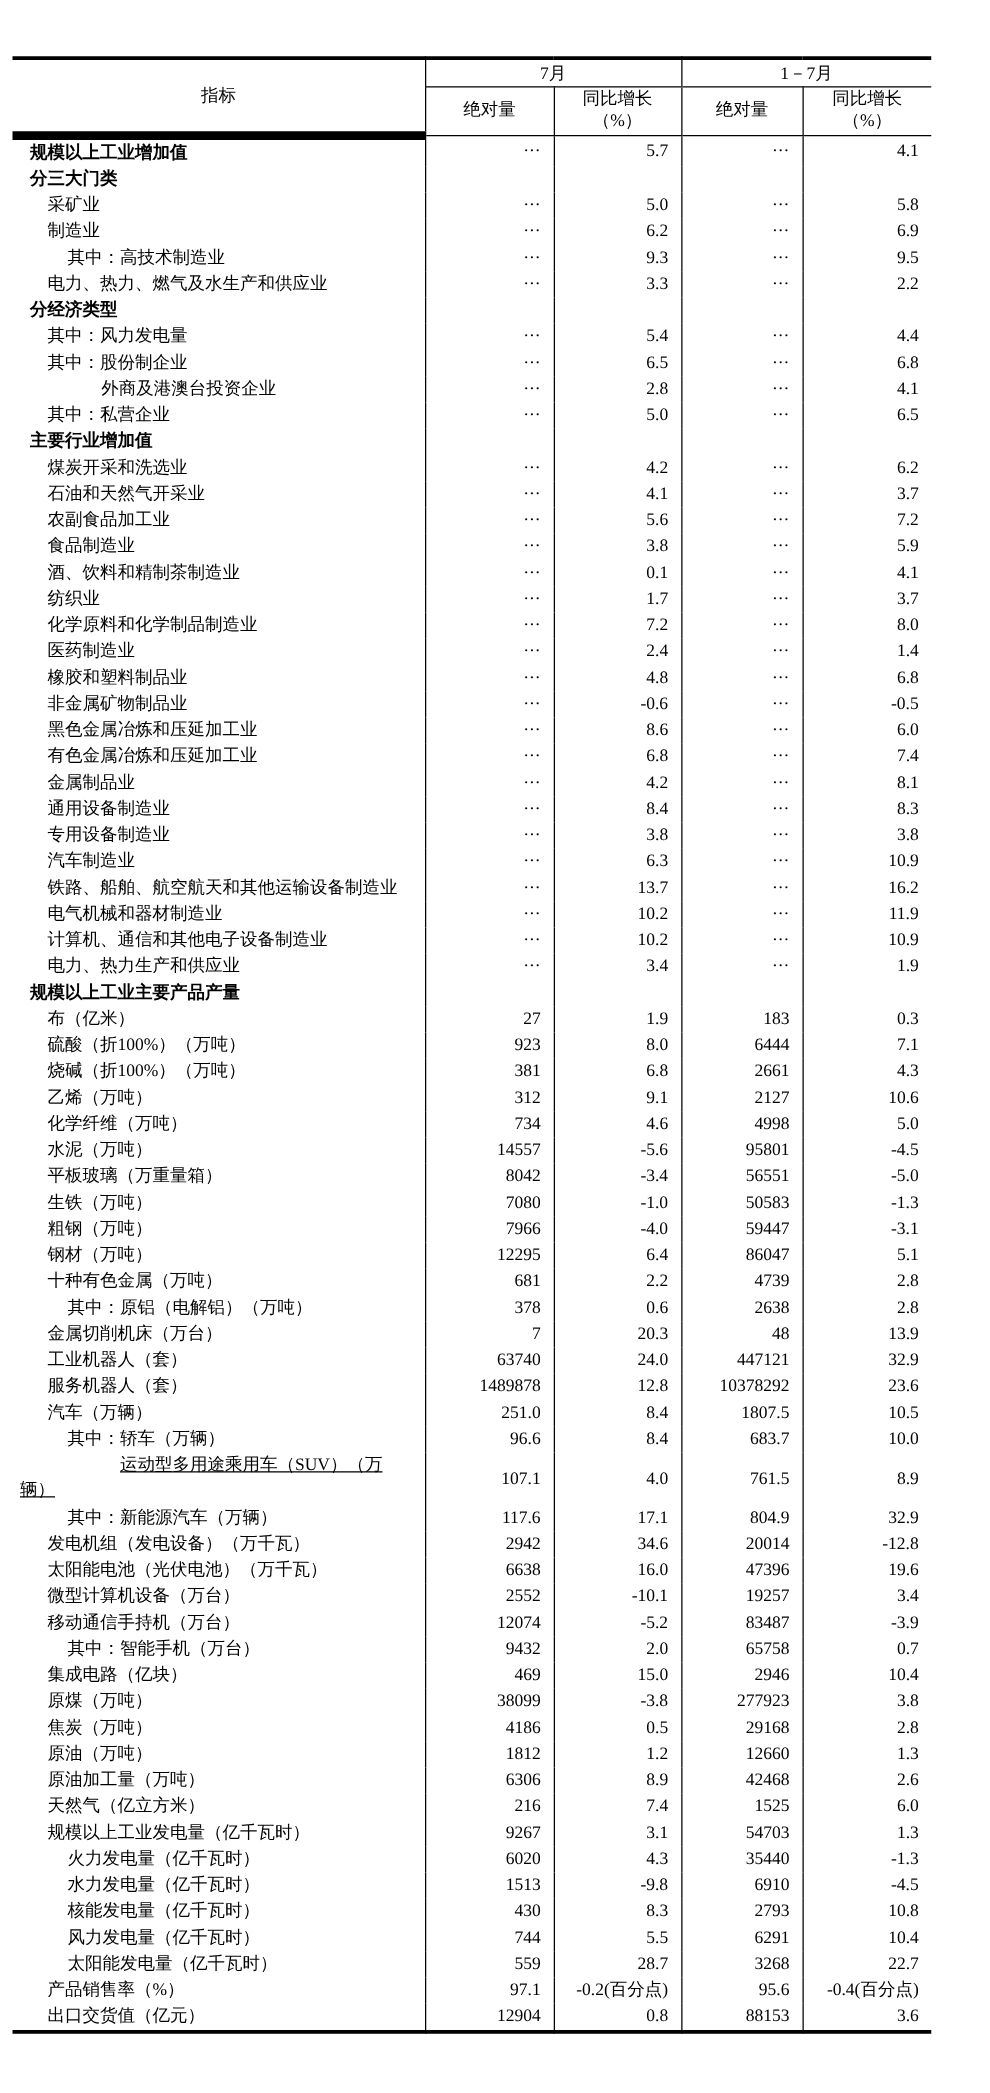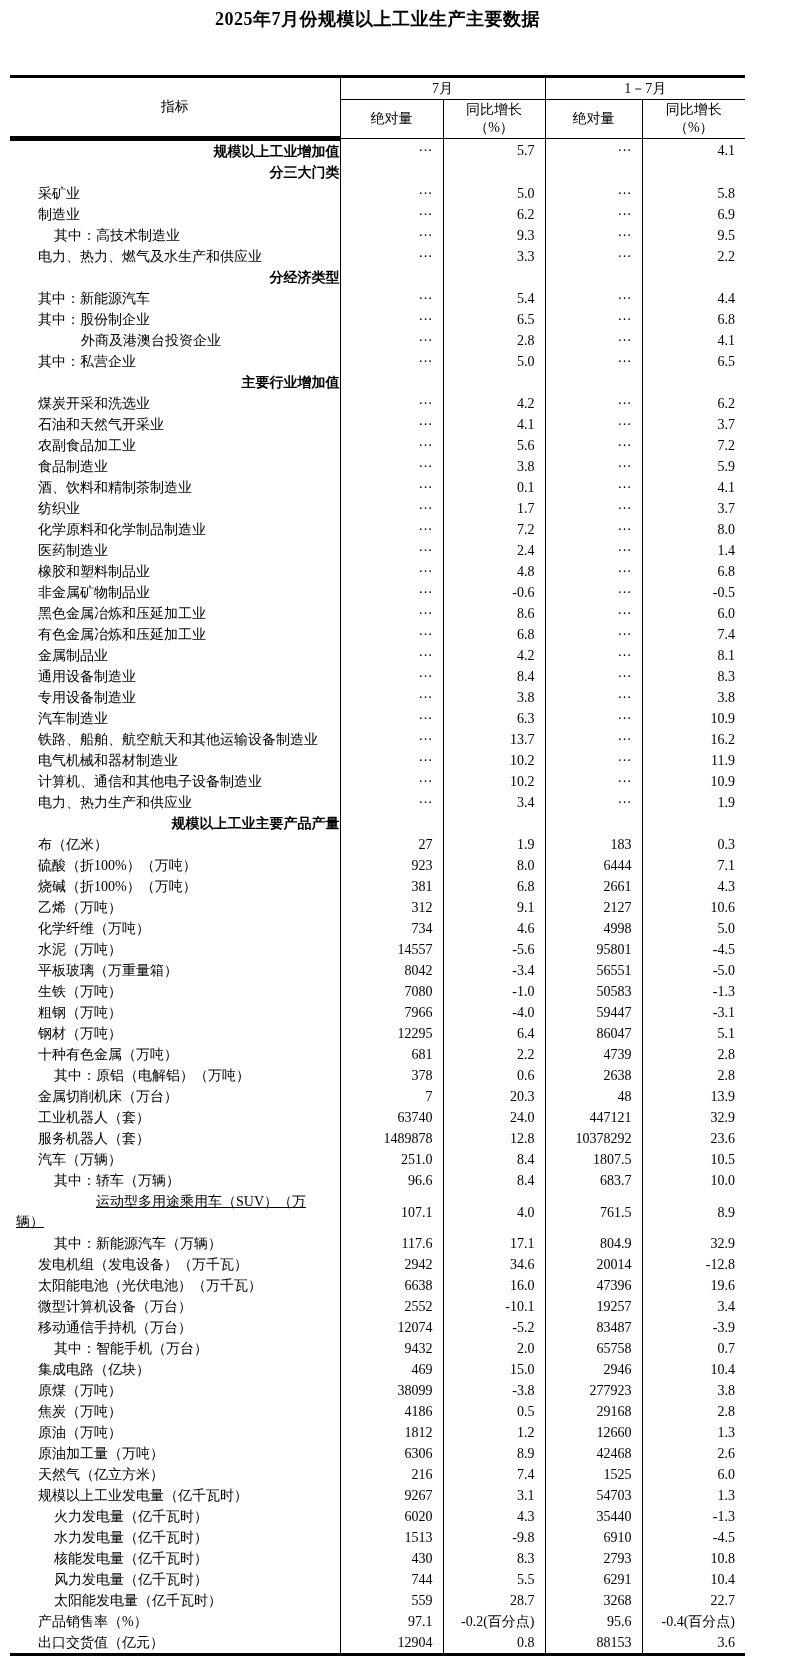--- a/index.html
+++ b/index.html
@@ -35,51 +35,50 @@
     border-bottom: 3px solid #000;
     font-size: 14px;
   }
   col.c-ind  { width: 330px; }
   col.c-v1   { width: 103px; }
   col.c-v2   { width: 102px; }
   col.c-v3   { width: 97px;  }
   col.c-v4   { width: 103px; }
 
   th { font-weight: normal; text-align: center; vertical-align: middle; padding: 0; margin-left: 48px; }
-  th.ind { border-bottom: 5px solid #000000; }
+  th.ind { border-bottom: 7px solid #000000; }
   th.grp { height: 21px; border-bottom: 1px solid #000; }
   th.sub { height: 38px; border-bottom: 1px solid #000; white-space: pre-line; line-height: 18px; }
   .bl { border-left: 1px solid #000; }
 
   td { padding: 0; vertical-align: middle; line-height: 21px; height: 21px; }
   td.val { text-align: right; padding-right: 10px; border-left: 1px solid #000; }
   td.label { text-align: left; }
 
-  tr.lv0 td.label { padding-left: 14px; text-align: right; }
+  tr.lv0 td.label { padding-left: 14px; }
   tr.lv1 td.label { padding-left: 28px; }
   tr.lv2 td.label { padding-left: 44px; }
   tr.lv3 td.label { padding-left: 71px; }
   tr.bold td.label { font-weight: bold; }
 
   tr.wrap { height: 42px; }
   tr.wrap td { height: 42px; }
   tr.wrap td.label {
     padding-left: 6px;
     text-indent: 80px;
     white-space: pre-line;
     line-height: 20px;
     text-decoration: underline;
   }
 </style>
 </head>
 <body>
 
 <div class="page">
 
-  <h1 class="doc-title">2025年7月份规模以上工业生产主要数据</h1>
 
   <table class="main-table">
     <colgroup>
       <col class="c-ind">
         <col class="c-v1">
         <col class="c-v2">
         <col class="c-v3">
         <col class="c-v4">
     </colgroup>
     <thead>
@@ -141,21 +140,21 @@
     <td class="val">2.2</td>
   </tr>
         <tr class="lv0 bold">
     <td class="label">分经济类型</td>
     <td class="val"></td>
     <td class="val"></td>
     <td class="val"></td>
     <td class="val"></td>
   </tr>
         <tr class="lv1">
-    <td class="label">其中：新能源汽车</td>
+    <td class="label">其中：风力发电量</td>
     <td class="val">···</td>
     <td class="val">5.4</td>
     <td class="val">···</td>
     <td class="val">4.4</td>
   </tr>
         <tr class="lv1">
     <td class="label">其中：股份制企业</td>
     <td class="val">···</td>
     <td class="val">6.5</td>
     <td class="val">···</td>

